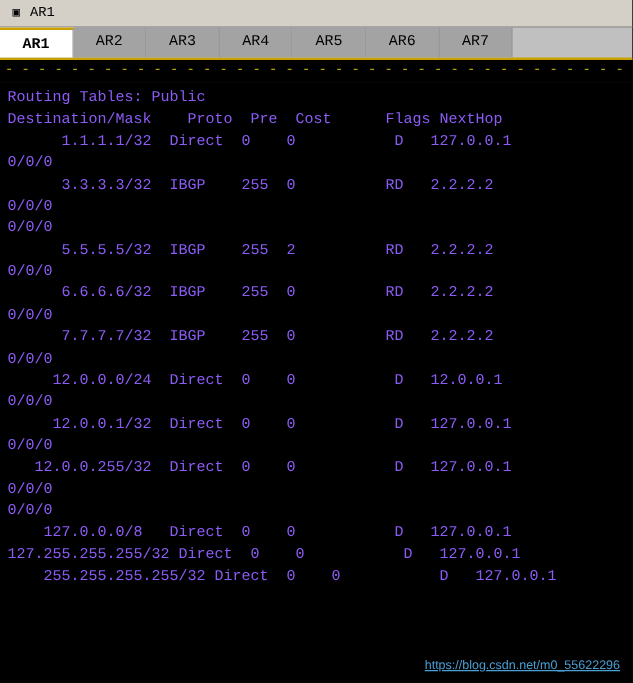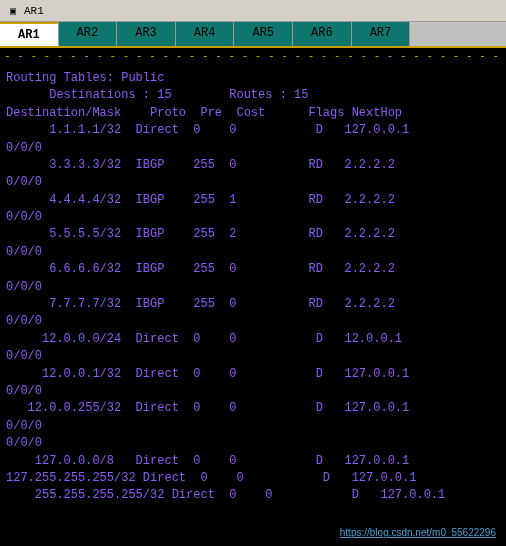--- a/index.html
+++ b/index.html
@@ -36,21 +36,21 @@
       display: flex;
       background: #c0c0c0;
       border-bottom: 2px solid #c8a000;
     }
     .tab {
       padding: 4px 18px;
       font-size: 12px;
       color: #000;
       cursor: pointer;
       border-right: 1px solid #999;
-      background: #0f766e;
+      background: #a3a3a3;
       min-width: 50px;
       text-align: center;
     }
     .tab.active {
       background: #ffffff;
       font-weight: bold;
       border-top: 2px solid #c8a000;
     }
     .terminal {
       background: #000000;
@@ -94,29 +94,27 @@
     <div class="tab">AR6</div>
     <div class="tab">AR7</div>
   </div>
 
 <div style="background:#000; padding:1px 4px;">
   <div class="term-line" style="color:#c8b400; font-size:11px;">- - - - - - - - - - - - - - - - - - - - - - - - - - - - - - - - - - - - - - - - - - - - -</div>
 </div>
 
 <div class="terminal" id="terminal-container">
 <div class="term-line">Routing Tables: Public</div>
-    <div class="term-line">      Destinations : 15        Routes : 15</div>
     <div class="term-line"></div>
     <div class="term-line">Destination/Mask    Proto  Pre  Cost      Flags NextHop</div>
     <div class="term-line"></div>
     <div class="term-line">      1.1.1.1/32  Direct  0    0           D   127.0.0.1</div>
     <div class="term-line">0/0/0</div>
     <div class="term-line">      3.3.3.3/32  IBGP    255  0          RD   2.2.2.2</div>
     <div class="term-line">0/0/0</div>
-    <div class="term-line">      4.4.4.4/32  IBGP    255  1          RD   2.2.2.2</div>
     <div class="term-line">0/0/0</div>
     <div class="term-line">      5.5.5.5/32  IBGP    255  2          RD   2.2.2.2</div>
     <div class="term-line">0/0/0</div>
     <div class="term-line">      6.6.6.6/32  IBGP    255  0          RD   2.2.2.2</div>
     <div class="term-line">0/0/0</div>
     <div class="term-line">      7.7.7.7/32  IBGP    255  0          RD   2.2.2.2</div>
     <div class="term-line">0/0/0</div>
     <div class="term-line">     12.0.0.0/24  Direct  0    0           D   12.0.0.1</div>
     <div class="term-line">0/0/0</div>
     <div class="term-line">     12.0.0.1/32  Direct  0    0           D   127.0.0.1</div>

